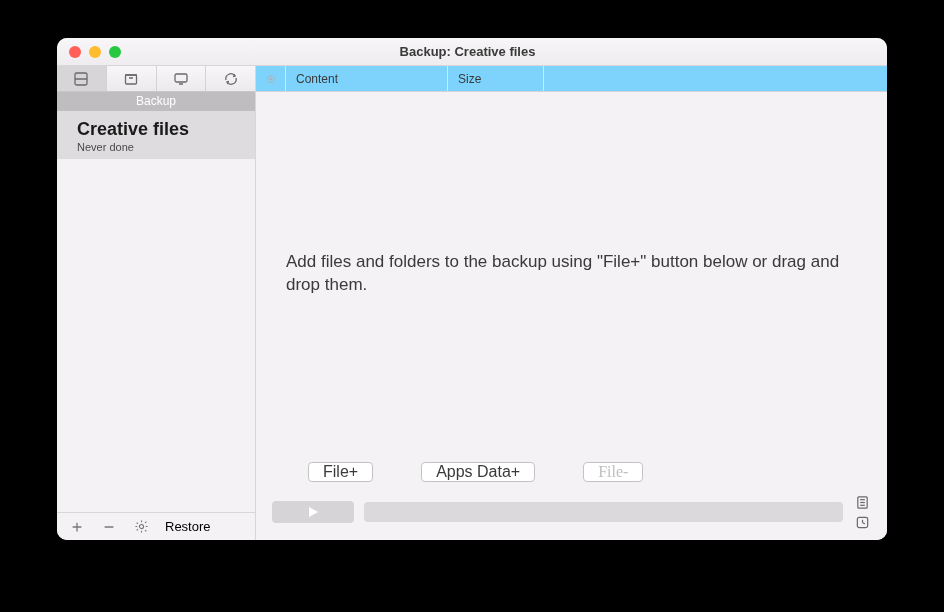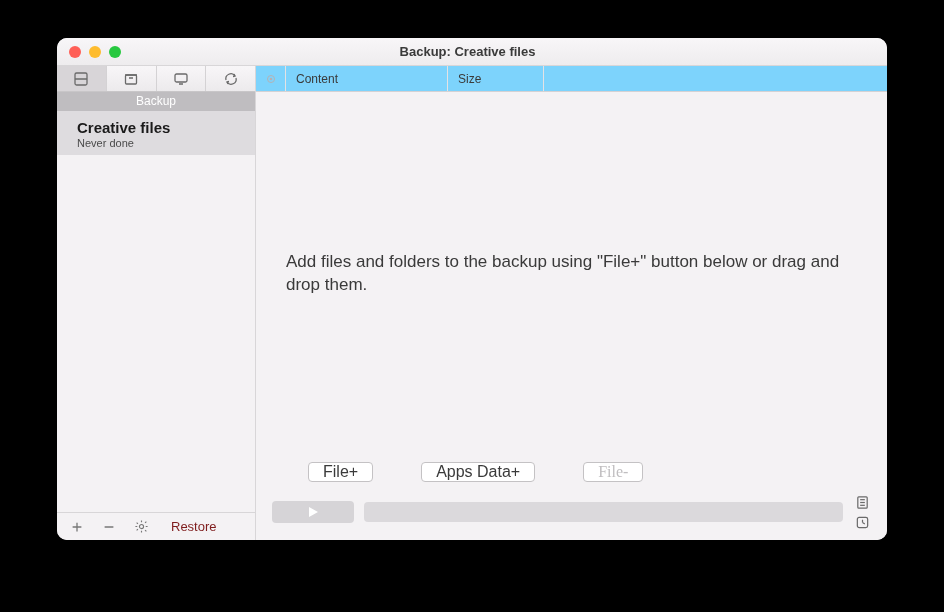--- a/index.html
+++ b/index.html
@@ -58,34 +58,34 @@
   color: #fff;
   font-size: 12px;
   text-align: center;
   line-height: 19px;
 }
 .backup-item {
   padding: 8px 12px 6px 20px;
   background: #dedcdf;
   border-bottom: 1px solid #f4f2f4;
 }
-.backup-item .name { font-size: 15px; font-weight: 700; color: #1a1a1a; }
+.backup-item .name { font-size: 18px; font-weight: 700; color: #1a1a1a; }
 .backup-item .status { font-size: 11px; color: #4a4a4a; margin-top: 1px; }
 .sidebar-spacer { flex: 1; }
 .sidebar-footer {
   height: 28px;
   display: flex;
   align-items: center;
   gap: 16px;
   padding: 0 12px;
   border-top: 1px solid #d8d6d8;
   color: #777;
 }
 .sidebar-footer .ico { width: 16px; display: flex; justify-content: center; font-size: 15px; }
-.sidebar-footer .restore { font-size: 13px; color: #7f1d1d; margin-left: 6px; }
+.sidebar-footer .restore { font-size: 13px; color: #000000; }
 .main {
   flex: 1;
   display: flex;
   flex-direction: column;
   background: #f4f2f4;
 }
 .col-headers {
   height: 26px;
   display: flex;
   background: #7dd3fc;

